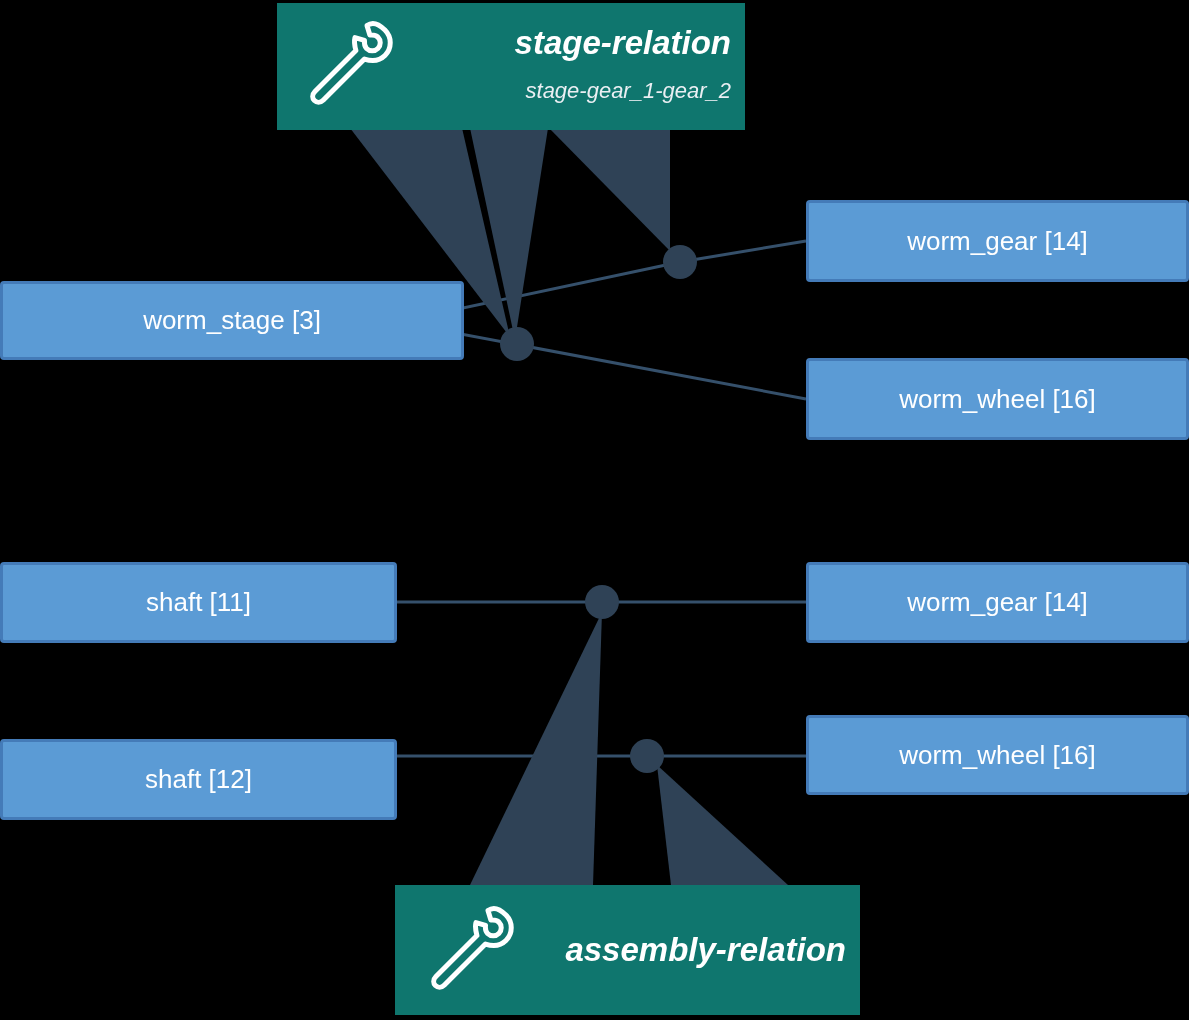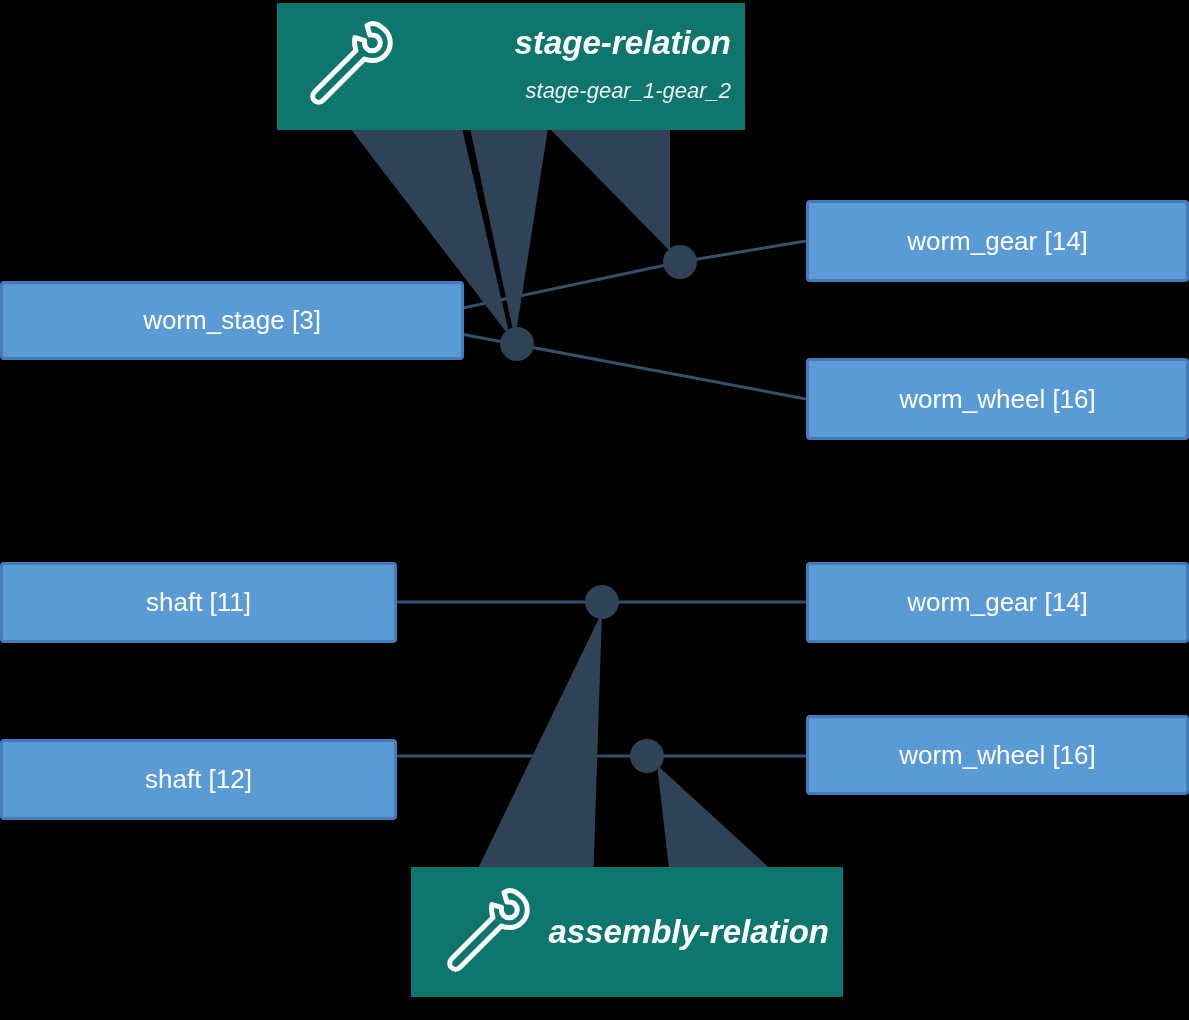--- a/index.html
+++ b/index.html
@@ -119,21 +119,21 @@
                C 27.5,14 25.5,15 22.9,18.2
                Z" fill="none" stroke="#FFFFFF" stroke-width="5" stroke-linejoin="round" stroke-linecap="round"></path>
     </g>
   </svg>
   <div class="text-col">
     <div class="title">stage-relation</div>
     <div class="subtitle">stage-gear_1-gear_2</div>
   </div>
 </div>
 
-<div class="callout" style="left:395px; top:867px; width:432px; height:130px;margin-left:16px;">
+<div class="callout" style="left:395px; top:885px; width:465px; height:130px;">
   <svg class="wrench" style="left:12px; top:-1px;" viewBox="0 0 130 130">
     <g transform="translate(65,65) rotate(45) translate(-30,-52)">
       <path d="M 14.1,13.5
                C 15,7 21,4 30,4
                C 40,4 48,12 48,22
                C 48,31 43,35.5 36,39
                L 36,97
                C 36,106 24,106 24,97
                L 24,39
                C 19.5,36.5 16.5,34.5 14.1,30.5

